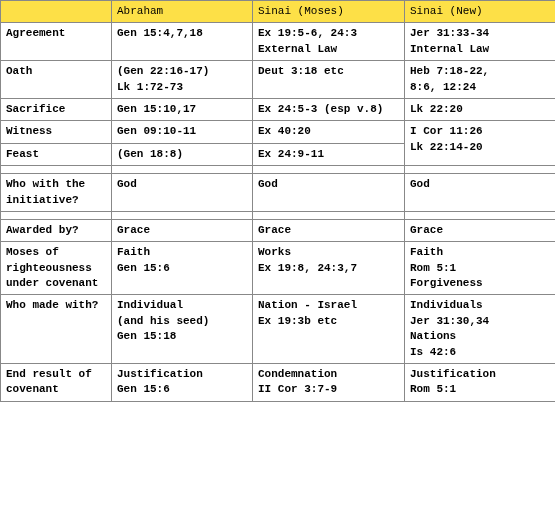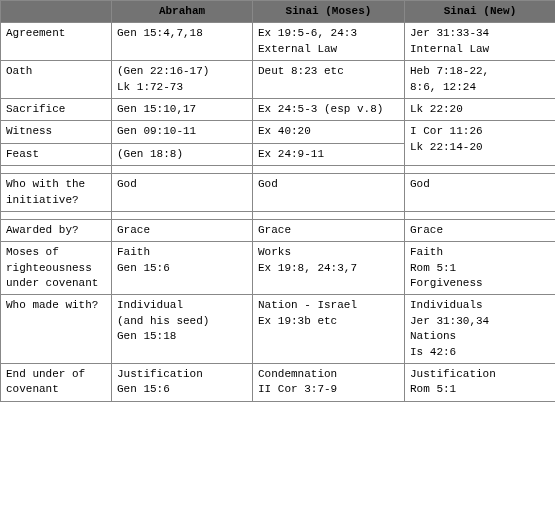--- a/index.html
+++ b/index.html
@@ -12,29 +12,29 @@
     table {
       width: 555px;
       border-collapse: collapse;
       table-layout: fixed;
     }
     td {
       border: 1px solid #888;
       padding: 3px 5px;
       vertical-align: top;
       line-height: 1.4;
+      font-weight: bold;
     }
     .col0 { width: 111px; }
     .col1 { width: 141px; }
     .col2 { width: 152px; }
     .col3 { width: 151px; }
     .header-row td {
-      text-align: center;
-      font-weight: bold;
-      background: #737373;
+      font-weight: normal;
+      background: #fde047;
     }
     .spacer-row td {
       height: 8px;
       border-left: 1px solid #888;
       border-right: 1px solid #888;
       border-top: none;
       border-bottom: none;
     }
     .spacer-row td:first-child {
       border-left: 1px solid #888;
@@ -62,21 +62,21 @@
     <tr>
       <td>Agreement</td>
       <td>Gen 15:4,7,18</td>
       <td>Ex 19:5-6, 24:3<br>External Law</td>
       <td>Jer 31:33-34<br>Internal Law</td>
     </tr>
 
     <tr>
       <td>Oath</td>
       <td>(Gen 22:16-17)<br>Lk 1:72-73</td>
-      <td>Deut 8:23 etc</td>
+      <td>Deut 3:18 etc</td>
       <td>Heb 7:18-22,<br>8:6, 12:24</td>
     </tr>
 
     <tr>
       <td>Sacrifice</td>
       <td>Gen 15:10,17</td>
       <td>Ex 24:5-3 (esp v.8)</td>
       <td>Lk 22:20</td>
     </tr>
 
@@ -129,19 +129,19 @@
     </tr>
 
     <tr>
       <td>Who made with?</td>
       <td>Individual<br>(and his seed)<br>Gen 15:18</td>
       <td>Nation - Israel<br>Ex 19:3b etc</td>
       <td>Individuals<br>Jer 31:30,34<br>Nations<br>Is 42:6</td>
     </tr>
 
     <tr>
-      <td>End under of covenant</td>
+      <td>End result of covenant</td>
       <td>Justification<br>Gen 15:6</td>
       <td>Condemnation<br>II Cor 3:7-9</td>
       <td>Justification<br>Rom 5:1</td>
     </tr>
   </tbody>
 </table>
 
 </body></html>

